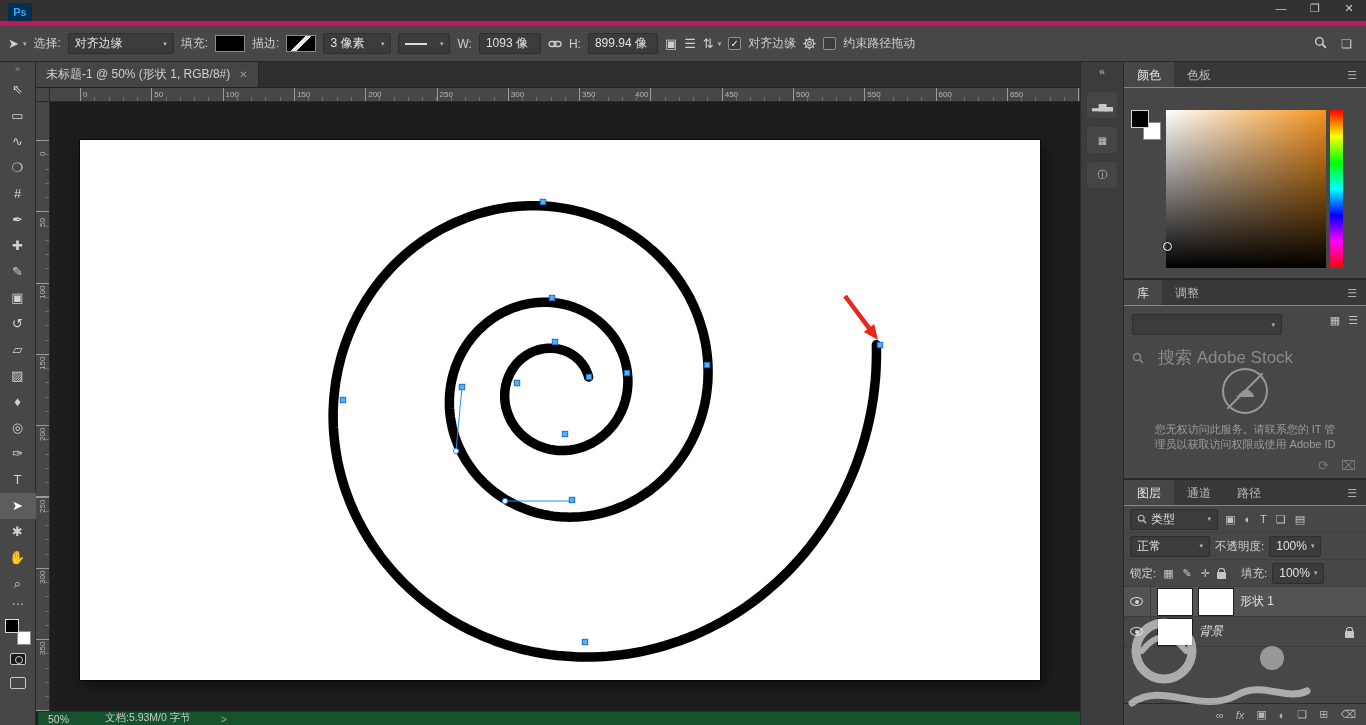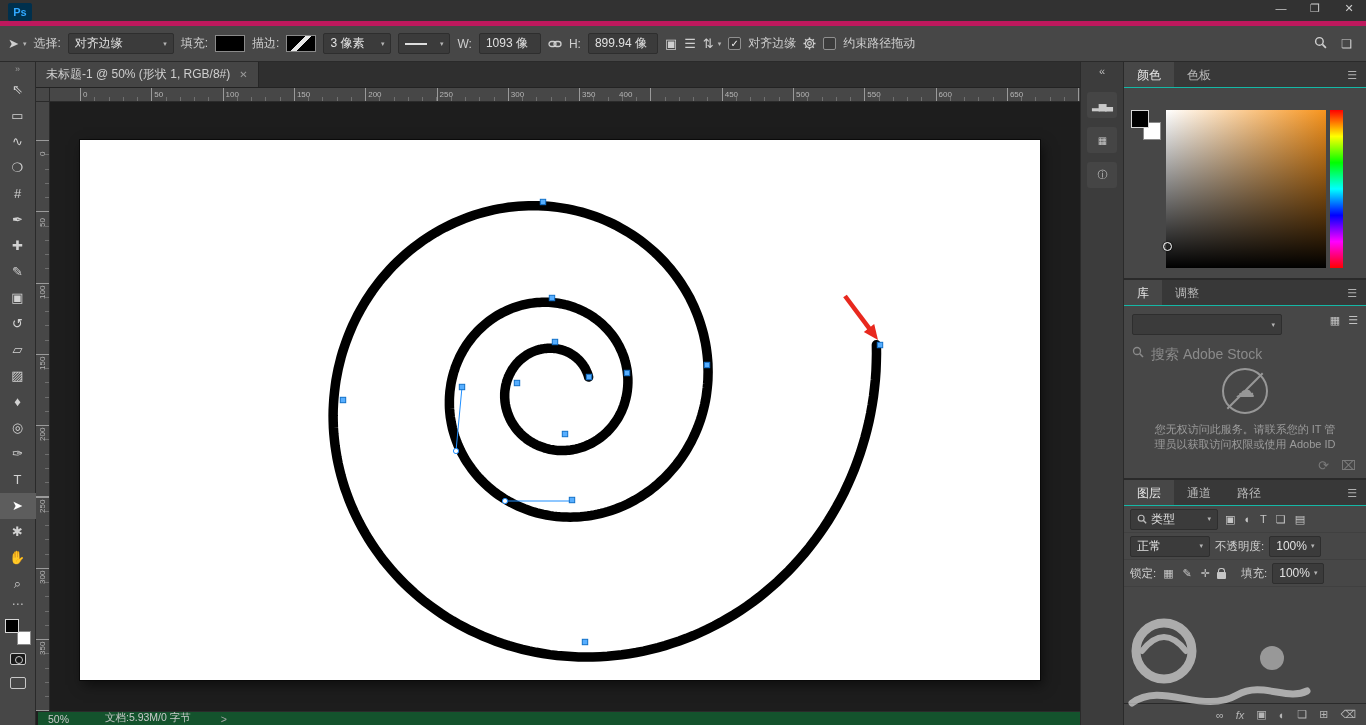--- a/index.html
+++ b/index.html
@@ -73,21 +73,21 @@
 
 .cp-fgbg{position:absolute;left:7px;top:22px;width:30px;height:30px}
 .cp-fgbg .cp-bg{position:absolute;right:0;bottom:0;width:18px;height:18px;background:#fff;border:1px solid #8a8a8a}
 .cp-fgbg .cp-fg{position:absolute;left:0;top:0;width:18px;height:18px;background:#000;border:1px solid #d8d8d8}
 .color-field{position:absolute;left:42px;top:22px;width:160px;height:158px;background:linear-gradient(to top,#000,rgba(0,0,0,0)),linear-gradient(to right,#fff,#f7941d)}
 .color-marker{position:absolute;left:-3px;top:132px;width:9px;height:9px;border:1.5px solid #fff;border-radius:50%;box-shadow:0 0 2px #000}
 .hue-bar{position:absolute;left:206px;top:22px;width:13px;height:158px;background:linear-gradient(to bottom,#f00,#ff0,#0f0,#0ff,#00f,#f0f,#f00)}
 
 .lib-dd{position:absolute;left:8px;top:8px;width:150px}
 .lib-btns{position:absolute;right:8px;top:8px;display:flex;gap:8px;color:#c2c2c2;font-size:11px}
-.lib-search{position:absolute;left:8px;top:40px;display:flex;gap:7px;color:#8a8a8a;font-size:14px}
+.lib-search{position:absolute;left:8px;top:40px;display:flex;align-items:center;gap:14px;color:#8a8a8a;font-size:17px}
 .nocloud{position:absolute;left:50%;top:62px;transform:translateX(-50%);width:46px;height:46px;border:2px solid #979797;border-radius:50%}
 .nocloud .cloud-glyph{position:absolute;left:50%;top:50%;transform:translate(-50%,-54%);font-size:20px;color:#979797}
 .nocloud::after{content:"";position:absolute;left:20px;top:-4px;width:2px;height:50px;background:#979797;transform:rotate(45deg)}
 .lib-msg{position:absolute;left:0;right:0;text-align:center;font-size:11px;color:#9b9b9b;line-height:15px}
 .lib-foot{position:absolute;right:10px;top:152px;display:flex;gap:12px;color:#7a7a7a;font-size:13px}
 
 .lrow{display:flex;align-items:center;gap:5px;height:27px;padding:0 6px;border-bottom:1px solid #404040;font-size:11.5px;color:#cfcfcf}
 .licon{color:#c5c5c5;font-size:11px;padding:0 2px}
 .magsvg{flex:none}
 #layer-list{position:absolute;left:0;right:0;top:81px;bottom:22px}
@@ -239,21 +239,21 @@
     <div id="ruler-corner"></div>
     <div id="h-ruler">
         <span class="rlabel" style="left: 33px;">0</span>
         <span class="rlabel" style="left: 104.3px;">50</span>
         <span class="rlabel" style="left: 175.6px;">100</span>
         <span class="rlabel" style="left: 246.9px;">150</span>
         <span class="rlabel" style="left: 318.2px;">200</span>
         <span class="rlabel" style="left: 389.5px;">250</span>
         <span class="rlabel" style="left: 460.8px;">300</span>
         <span class="rlabel" style="left: 532.1px;">350</span>
-        <span class="rlabel" style="left: 569px;">400</span>
+        <span class="rlabel" style="left: 585px;">400</span>
         <span class="rlabel" style="left: 674.7px;">450</span>
         <span class="rlabel" style="left: 746px;">500</span>
         <span class="rlabel" style="left: 817.3px;">550</span>
         <span class="rlabel" style="left: 888.6px;">600</span>
         <span class="rlabel" style="left: 959.9px;">650</span>
       </div>
     <div id="v-ruler">
         <span class="rvlabel" style="top: 54px;">0</span>
         <span class="rvlabel" style="top: 125.3px;">50</span>
         <span class="rvlabel" style="top: 196.6px;">100</span>
@@ -395,20 +395,36 @@
         <span class="licon">▦</span>
         <span class="licon">✎</span>
         <span class="licon">✛</span>
         <span class="lock"></span>
         <span style="margin-left:10px">填充:</span>
         <span class="dd" style="width:52px">
             <span>100%</span>
             <span class="caret"></span>
           </span>
       </div>
+      <div id="layer-list">
+        <div class="layer-row selected">
+          <span class="eye"></span>
+          <span class="vline"></span>
+          <span class="thumb"></span>
+          <span class="thumb"></span>
+          <span class="lname">形状 1</span>
+        </div>
+        <div class="layer-row">
+          <span class="eye"></span>
+          <span class="vline"></span>
+          <span class="thumb"></span>
+          <span class="lname bgname">背景</span>
+          <span class="lock" style="margin-left:auto;margin-right:12px"></span>
+        </div>
+      </div>
       <div class="layers-footer">
         <span>∞</span>
         <i>fx</i>
         <span>▣</span>
         <span>◐</span>
         <span>❏</span>
         <span>⊞</span>
         <span>⌫</span>
       </div>
       <svg class="watermark" viewBox="0 0 210 130">

